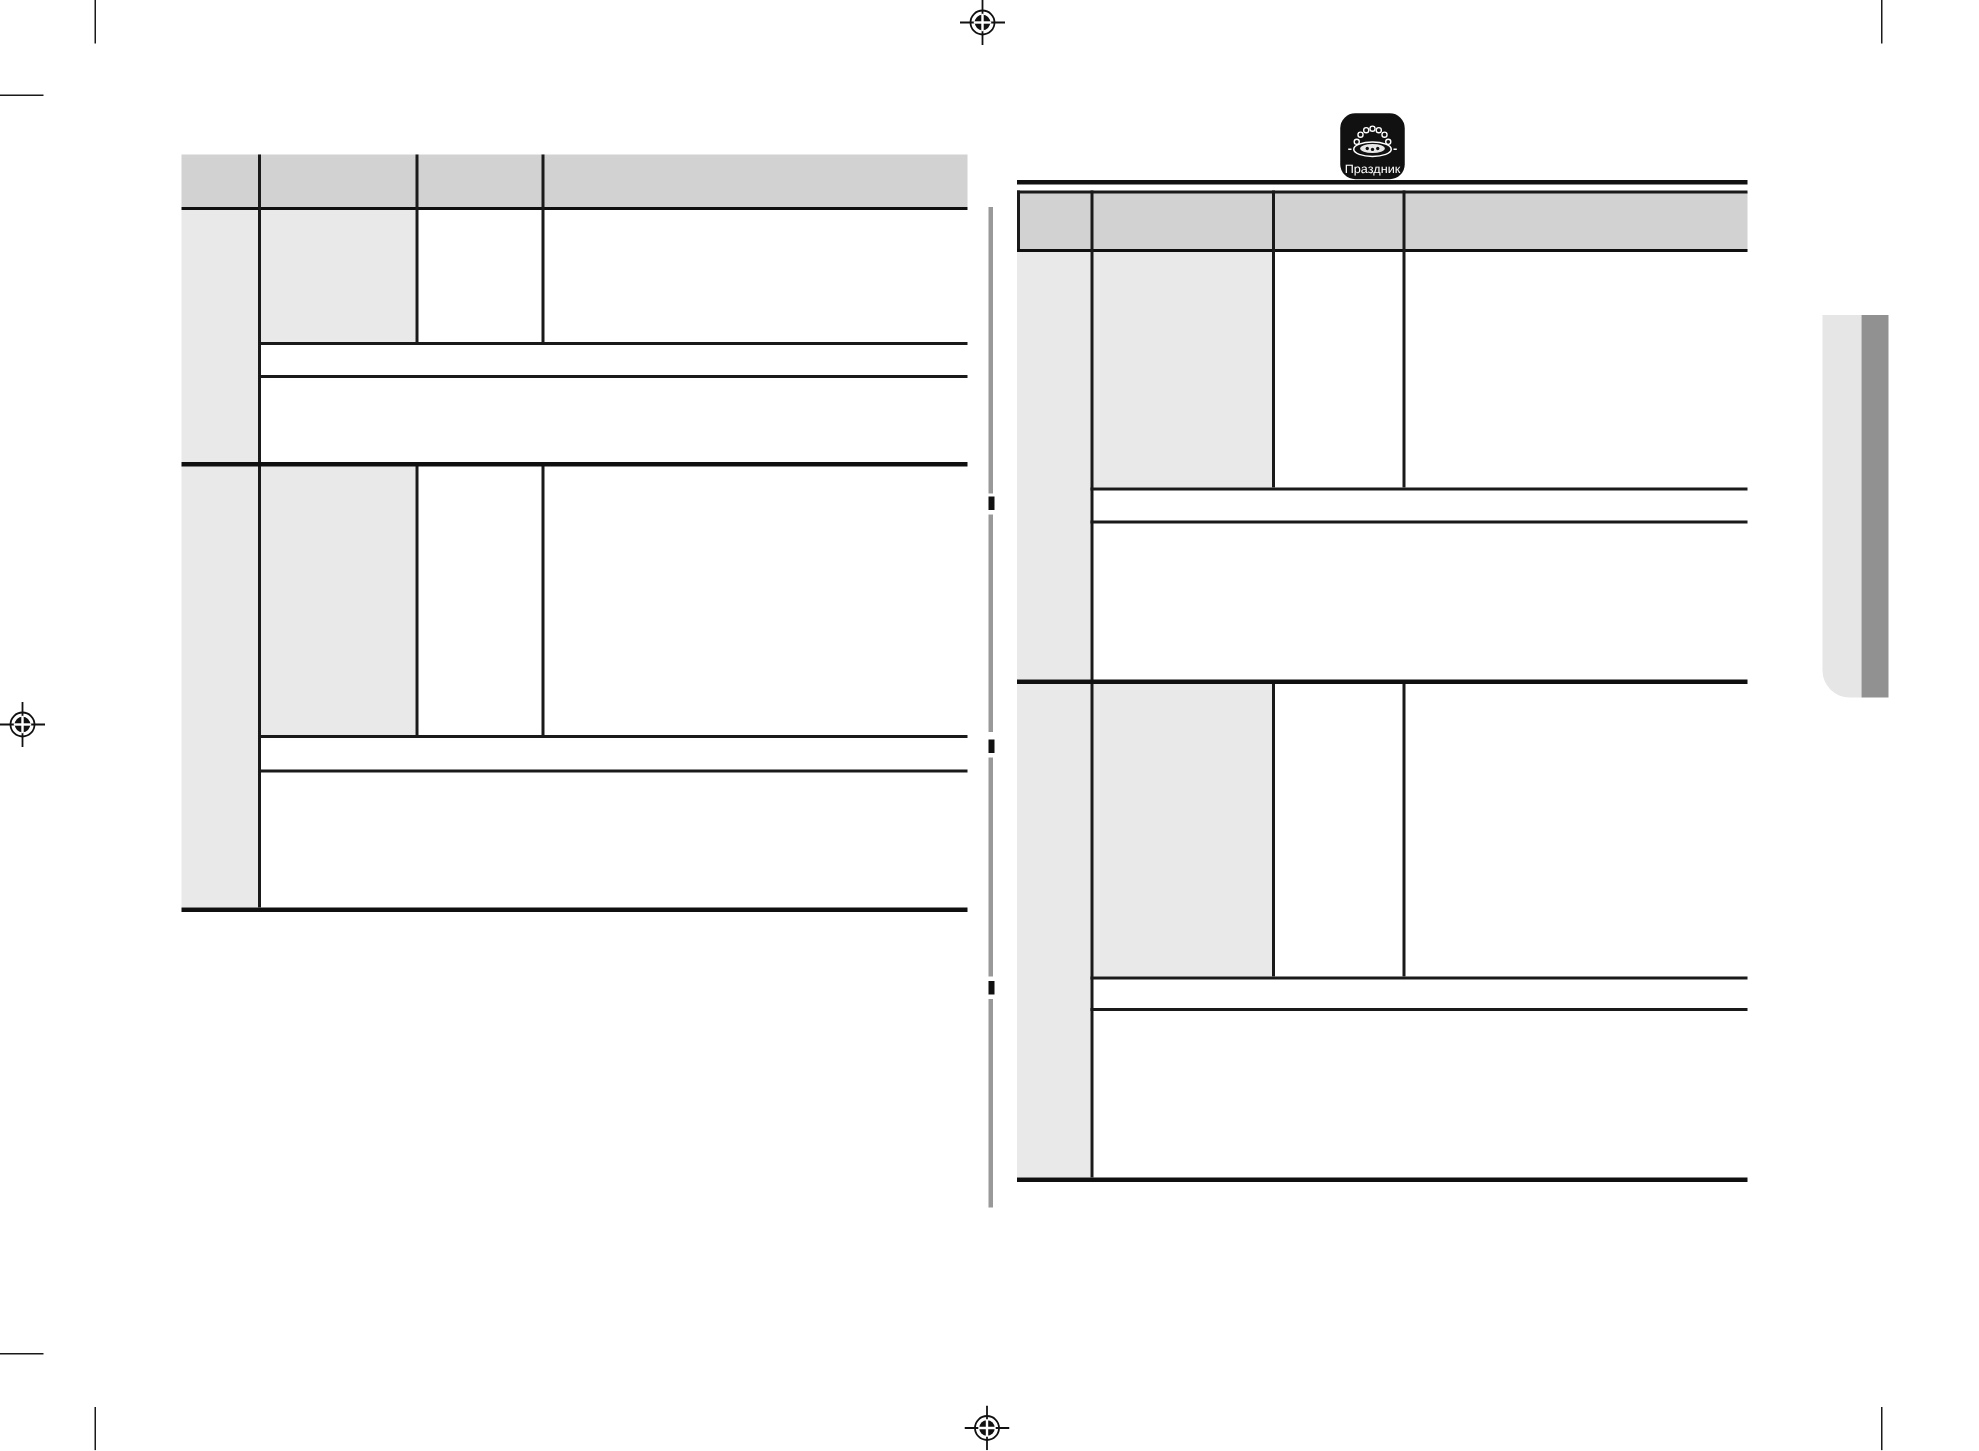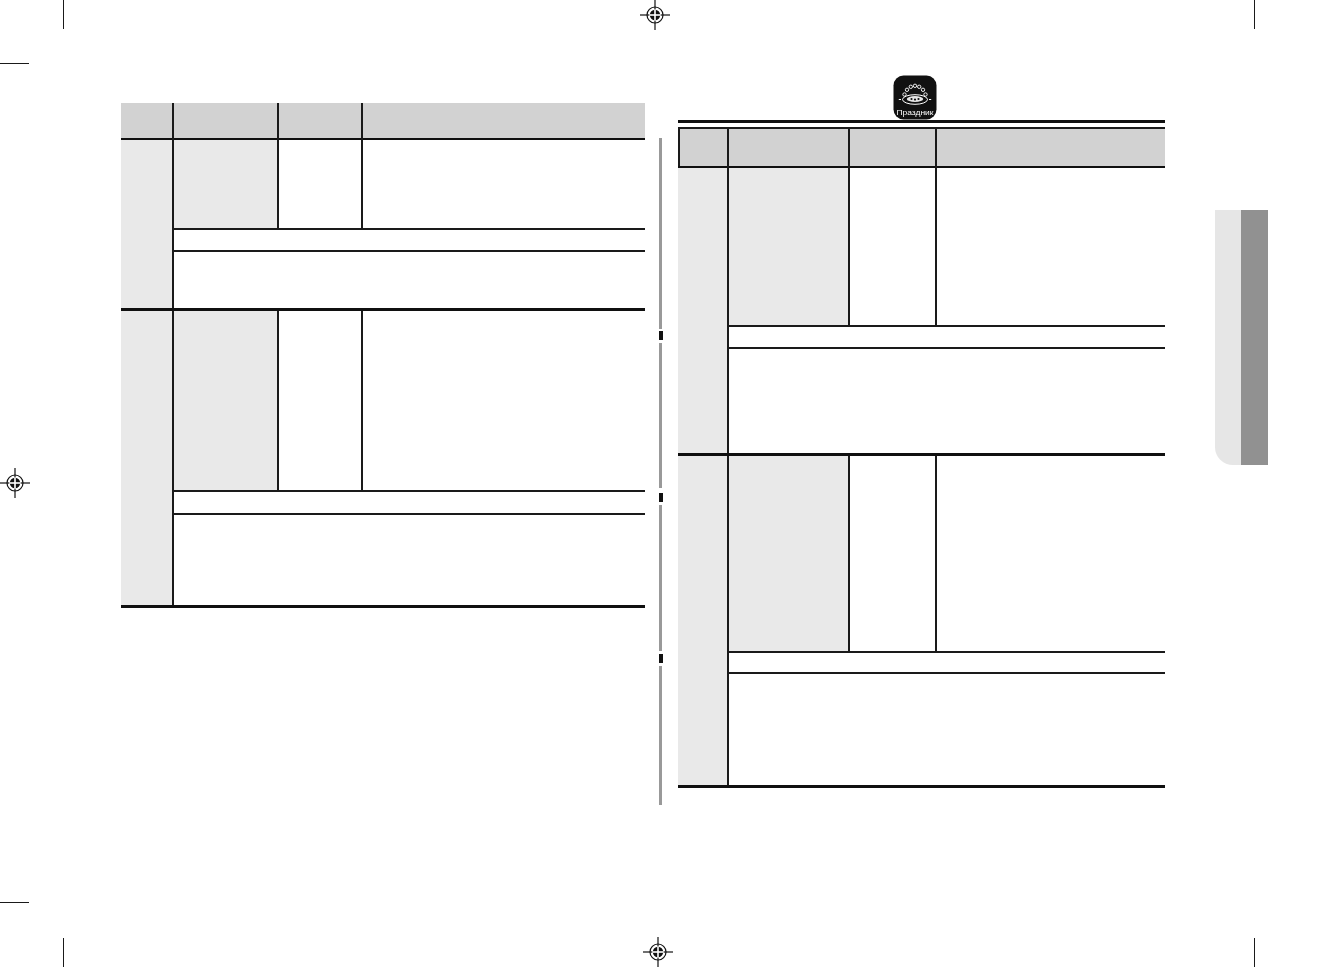--- a/index.html
+++ b/index.html
@@ -1,18 +1,18 @@
 <!DOCTYPE html>
 <html><head>
 <meta charset="utf-8">
 <style>
   html,body{margin:0;padding:0;background:#ffffff;}
   #page{
     position:relative;width:1259px;height:967px;background:#ffffff;
-    font-family:"Liberation Sans",sans-serif;overflow:hidden;padding-left:12px;
+    font-family:"Liberation Sans",sans-serif;overflow:hidden;
   }
   .abs{position:absolute;}
   .fill-hdr{background:#d2d2d2;}
   .fill-cat{background:#e9e9e9;}
   .ln{background:#1a1a1a;}
   .ln-thick{background:#101010;}
   .fold{background:#999999;}
   .fold-tick{background:#111111;}
   .tab-light{background:#e6e6e6;border-bottom-left-radius:18px;}
   .tab-dark{background:#919191;}

